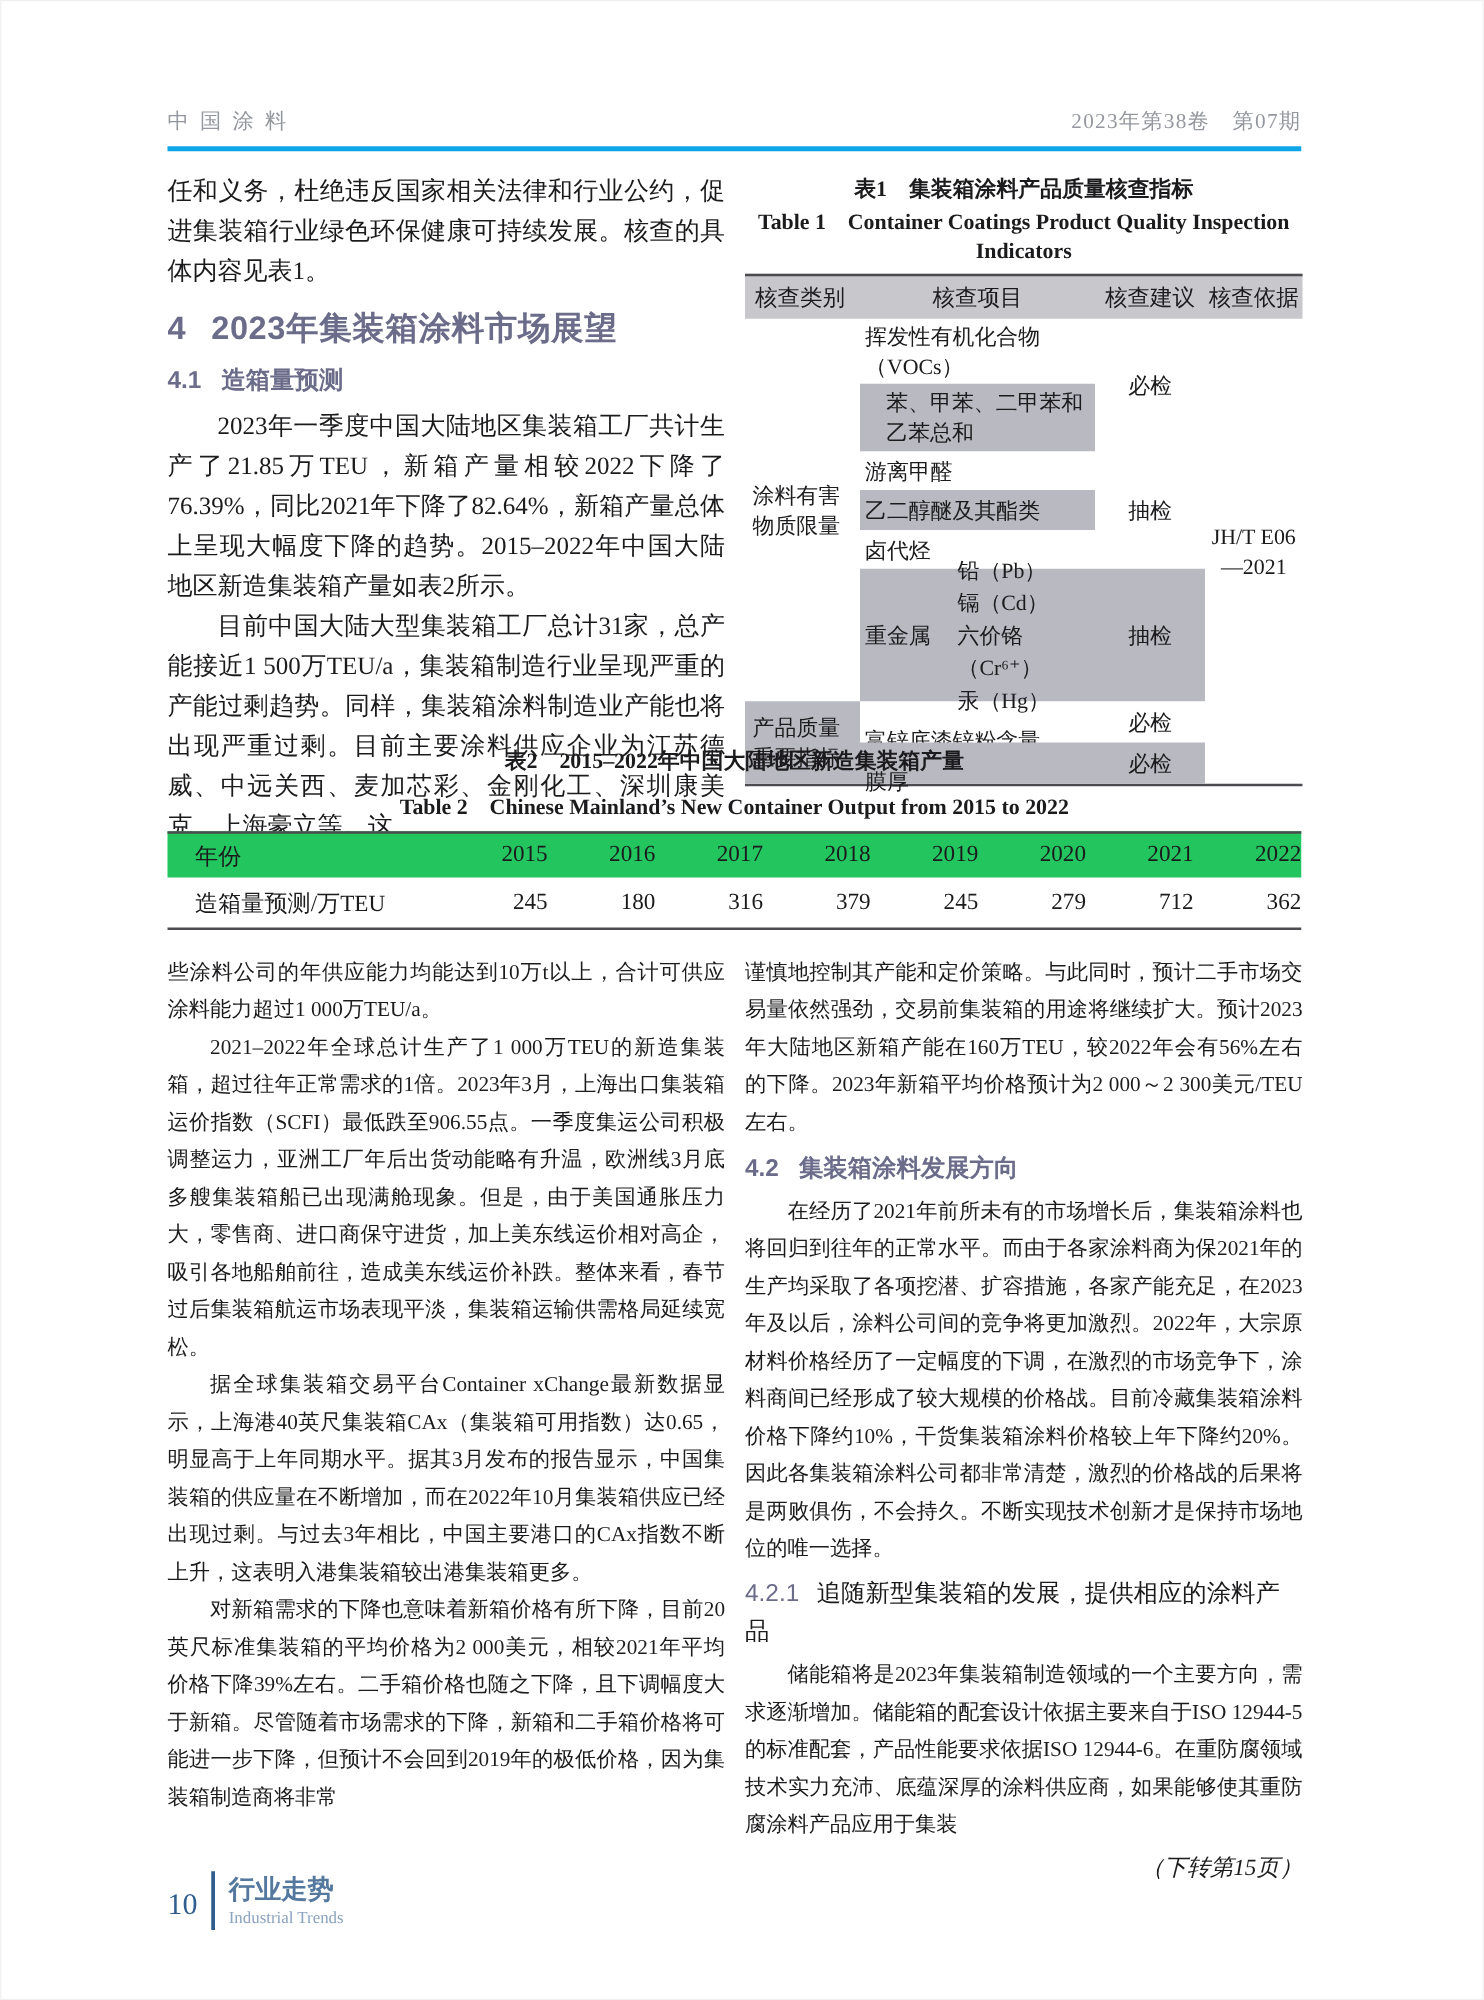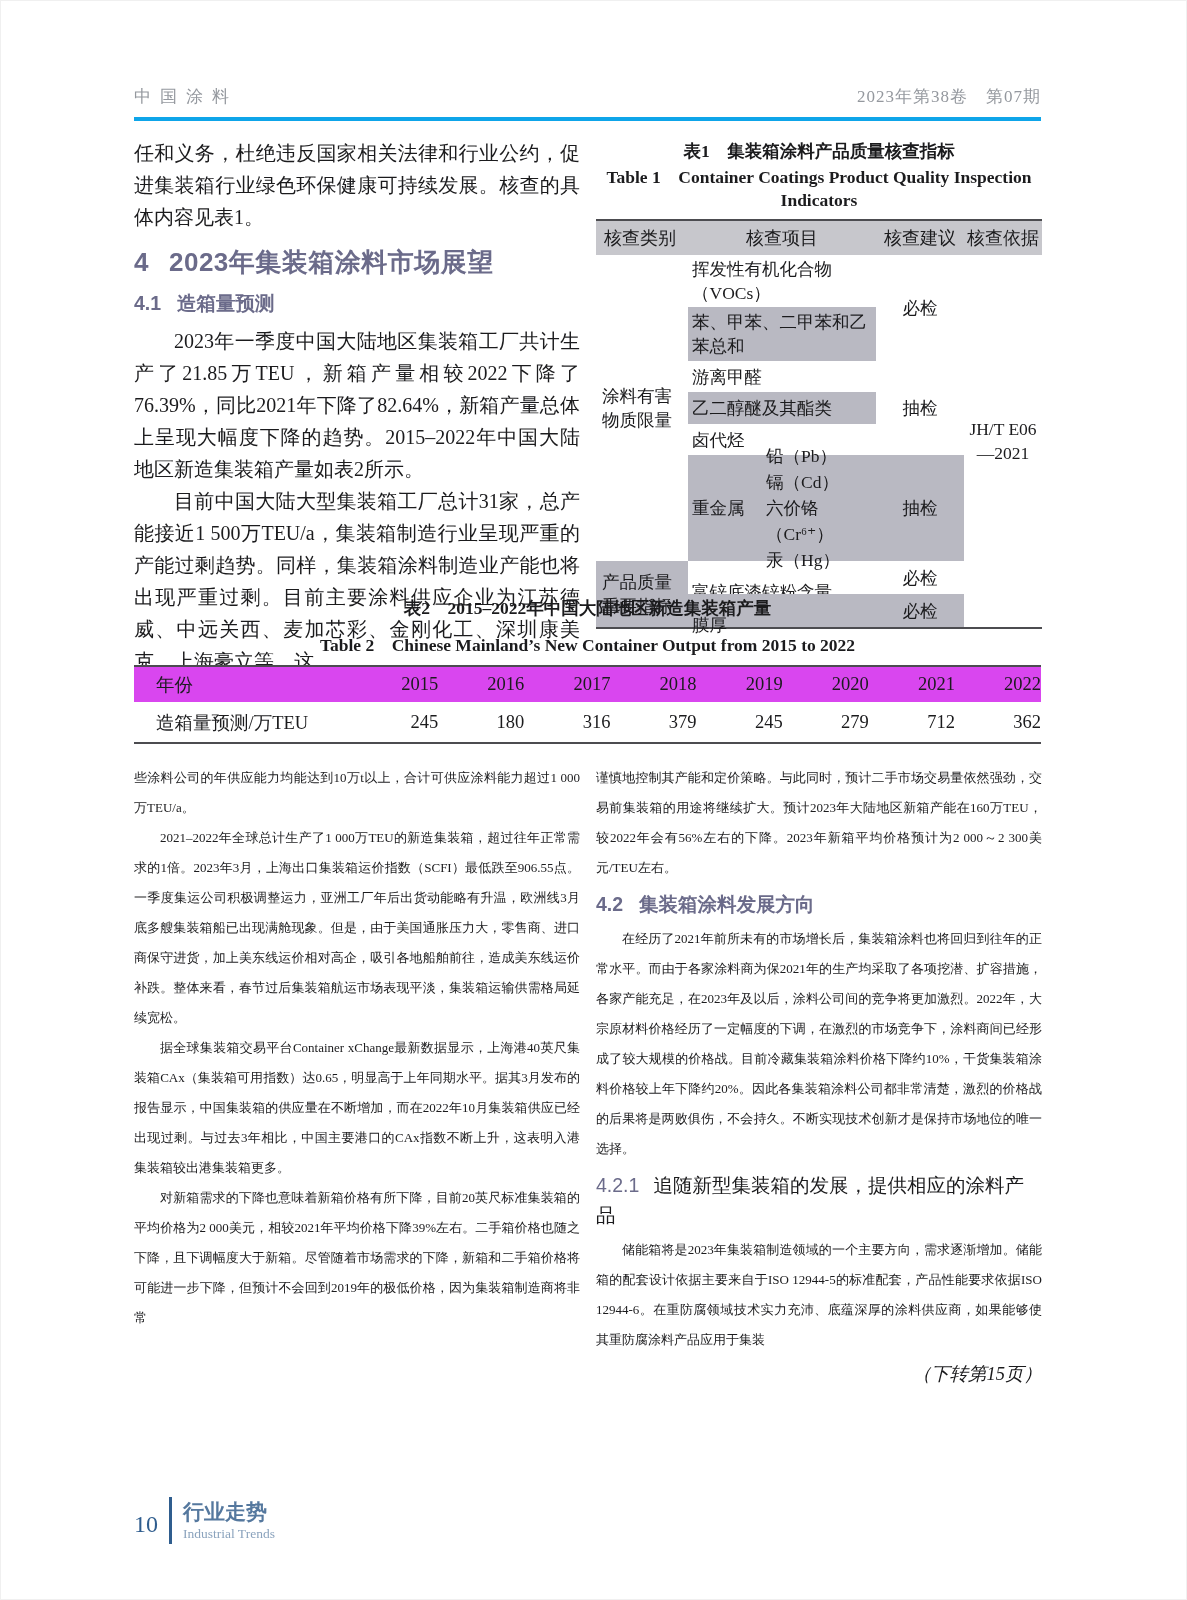--- a/index.html
+++ b/index.html
@@ -17,21 +17,21 @@
     color:#94989e;font-size:17px;
     border-bottom:4px solid #0ea5e9;padding-bottom:9px;
   }
   .pagehead .jname{letter-spacing:9px;}
   .pagehead .issue{letter-spacing:1px;}
 
   
   .col{position:absolute;width:446px;}
   .body-p{margin:0;font-size:20px;line-height:32px;text-align:justify;text-indent:2em;}
   .body-p.noindent{text-indent:0;}
-  .bcol .body-p{font-size:13px;line-height:30px;}
+  .bcol .body-p{font-size:17px;line-height:30px;}
 
   .h4{margin:12px 0 6px 0;font-family:"Liberation Sans","DejaVu Sans",sans-serif;
       font-weight:bold;font-size:26px;color:#6b6b8a;letter-spacing:.5px;}
   .h4 .hnum{margin-right:20px;}
   .h41{margin:10px 0 8px 0;font-family:"Liberation Sans","DejaVu Sans",sans-serif;
       font-weight:bold;font-size:19.5px;color:#6b6b8a;}
   .h41 .hnum{margin-right:16px;}
   .h42{margin:8px 0 6px 0;font-family:"Liberation Sans","DejaVu Sans",sans-serif;
       font-weight:bold;font-size:19.5px;color:#6b6b8a;}
   .h42 .hnum{margin-right:16px;}
@@ -52,21 +52,21 @@
   .t1-head .thc3{width:88px;}
   .t1-head .thc4{width:78px;}
   .t1-body{display:grid;grid-template-columns:92px 1fr 88px 78px;
     grid-template-rows:52px 54px 31px 32px 31px 106px 33px 33px;
     border-bottom:2.5px solid #4c4c50;font-size:17.5px;}
   .t1-body .cell{display:flex;align-items:center;box-sizing:border-box;line-height:24px;}
   .shade{background:#b9b9c2;}
   .cat-hazard{grid-area:1/1/7/2;padding-left:6px;}
   .cat-quality{grid-area:7/1/9/2;padding-left:6px;text-align:left;}
   .it-vocs{grid-area:1/2/2/3;padding-left:4px;}
-  .it-benzene{grid-area:2/2/3/3;padding-left:4px;}
+  .it-benzene{grid-area:2/2/3/3;padding-left:21px;}
   .it-form{grid-area:3/2/4/3;padding-left:4px;}
   .it-glycol{grid-area:4/2/5/3;padding-left:4px;}
   .it-halo{grid-area:5/2/6/3;padding-left:4px;}
   .ad-top{grid-area:1/3/3/4;justify-content:center;}
   .ad-mid{grid-area:3/3/6/4;justify-content:center;}
   .metals{grid-area:6/2/7/4;}
   .metals .hm-label{width:78px;padding-left:4px;box-sizing:border-box;}
   .metals .hm-list{flex:1;display:flex;flex-direction:column;justify-content:center;}
   .metals .hm-list div{line-height:26px;}
   .metals .hm-advice{width:88px;text-align:center;}
@@ -75,21 +75,21 @@
   .row-zinc .ritem,.row-film .ritem{flex:1;padding-left:4px;margin-top:28px;}
   .row-zinc .radvice,.row-film .radvice{width:88px;text-align:center;}
   .basis{grid-area:1/4/9/5;flex-direction:column;justify-content:center;text-align:center;}
   .basis div{line-height:24px;}
 
   
   .t2wrap{position:absolute;left:133px;top:595px;width:907px;}
   .t2-title-zh{font-weight:bold;font-size:17.5px;text-align:center;line-height:25px;}
   .t2-title-en{font-weight:bold;font-size:17.5px;text-align:center;line-height:24px;margin-top:12px;}
   .t2row{display:flex;align-items:center;font-size:18.5px;}
-  .t2row.hrow{background:#d946ef;height:35px;border-top:2.5px solid #4c4c50;margin-top:8px;}
+  .t2row.hrow{background:#22c55e;height:35px;border-top:2.5px solid #4c4c50;margin-top:8px;}
   .t2row.drow{height:40px;border-bottom:2.5px solid #4c4c50;}
   .t2c{flex:1;text-align:right;}
   .t2c.lab{flex:0 0 218px;text-align:left;padding-left:22px;box-sizing:border-box;}
 
   
   .left-top{left:133px;top:136px;}
   .left-bottom{left:133px;top:762px;}
   .right-bottom{left:595px;top:762px;}
 
   

